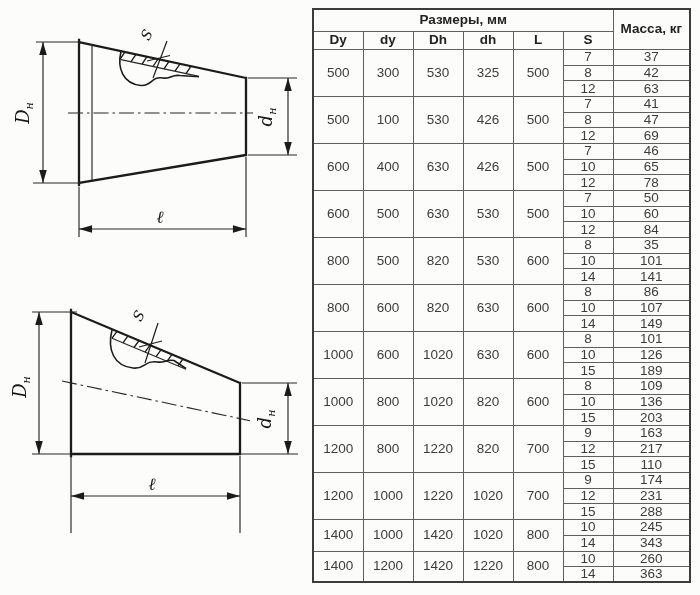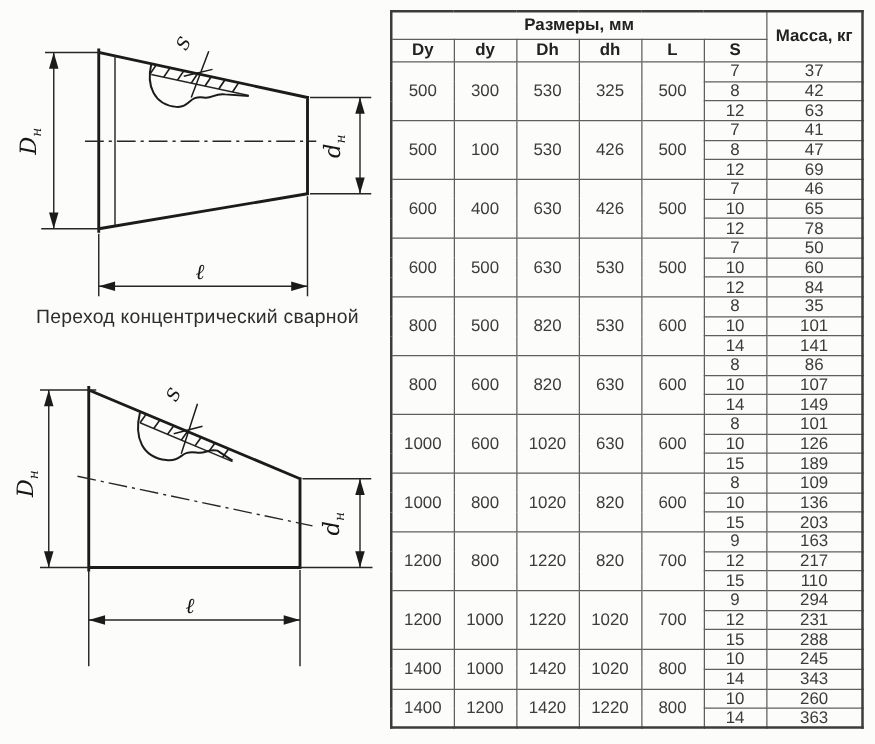--- a/index.html
+++ b/index.html
@@ -71,21 +71,20 @@
       <path class="hatch" d="M125,51.9 L120,59.3 M136,54.3 L131,61.7 M147,56.7 L142,64.1 M158,59 L153,66.5 M169,61.4 L164,68.8 M180,63.8 L175,71.2 M191,66.1 L186,73.6"></path>
       <path class="scallop" d="M121,51.5 C117,68 123,84 141,85.5 C152,86.5 151,76 163,78 C170,79.2 171,74.5 180,75.5 L199,76.8"></path>
       <path class="leader" d="M167,41 L153,78 M147,61 L170,55.5"></path>
     </g>
 
     <text class="lbl" text-anchor="middle" transform="rotate(-90 29 113)" x="29" y="113"><tspan class="lblmain">D</tspan><tspan class="lblsub" dy="4">н</tspan></text>
     <text class="lbl" text-anchor="middle" transform="rotate(-90 272 117)" x="272" y="117"><tspan class="lblmain">d</tspan><tspan class="lblsub" dy="4">н</tspan></text>
     <text class="lbl lblL" text-anchor="middle" x="160" y="223">ℓ</text>
     <text class="lbl lblS" text-anchor="middle" transform="rotate(-62 151 37)" x="151" y="37">S</text>
   </svg>
-  <div id="cap1" class="caption">Переход концентрический сварной</div>
 
   <svg id="dwg2" class="dwg" width="316" height="540" viewBox="0 0 316 540">
     <defs>
       <marker id="arB" viewBox="0 0 12 8" refX="11.3" refY="4" markerWidth="13" markerHeight="8.5" orient="auto-start-reverse">
         <path d="M0.6,0.9 L11.3,4 L0.6,7.1 Z" fill="#1b1b1b"></path>
       </marker>
     </defs>
 
     <g>
       <path class="thick" d="M71,312 L240,383 M240,383 L240,454 M71,454 L240,454 M71,310 L71,456"></path>
@@ -293,21 +292,21 @@
           <td>15</td>
           <td>110</td>
         </tr>
         <tr>
           <td rowspan="3">1200</td>
           <td rowspan="3">1000</td>
           <td rowspan="3">1220</td>
           <td rowspan="3">1020</td>
           <td rowspan="3">700</td>
           <td>9</td>
-          <td>294</td>
+          <td>174</td>
         </tr>
         <tr>
           <td>12</td>
           <td>231</td>
         </tr>
         <tr>
           <td>15</td>
           <td>288</td>
         </tr>
         <tr>

